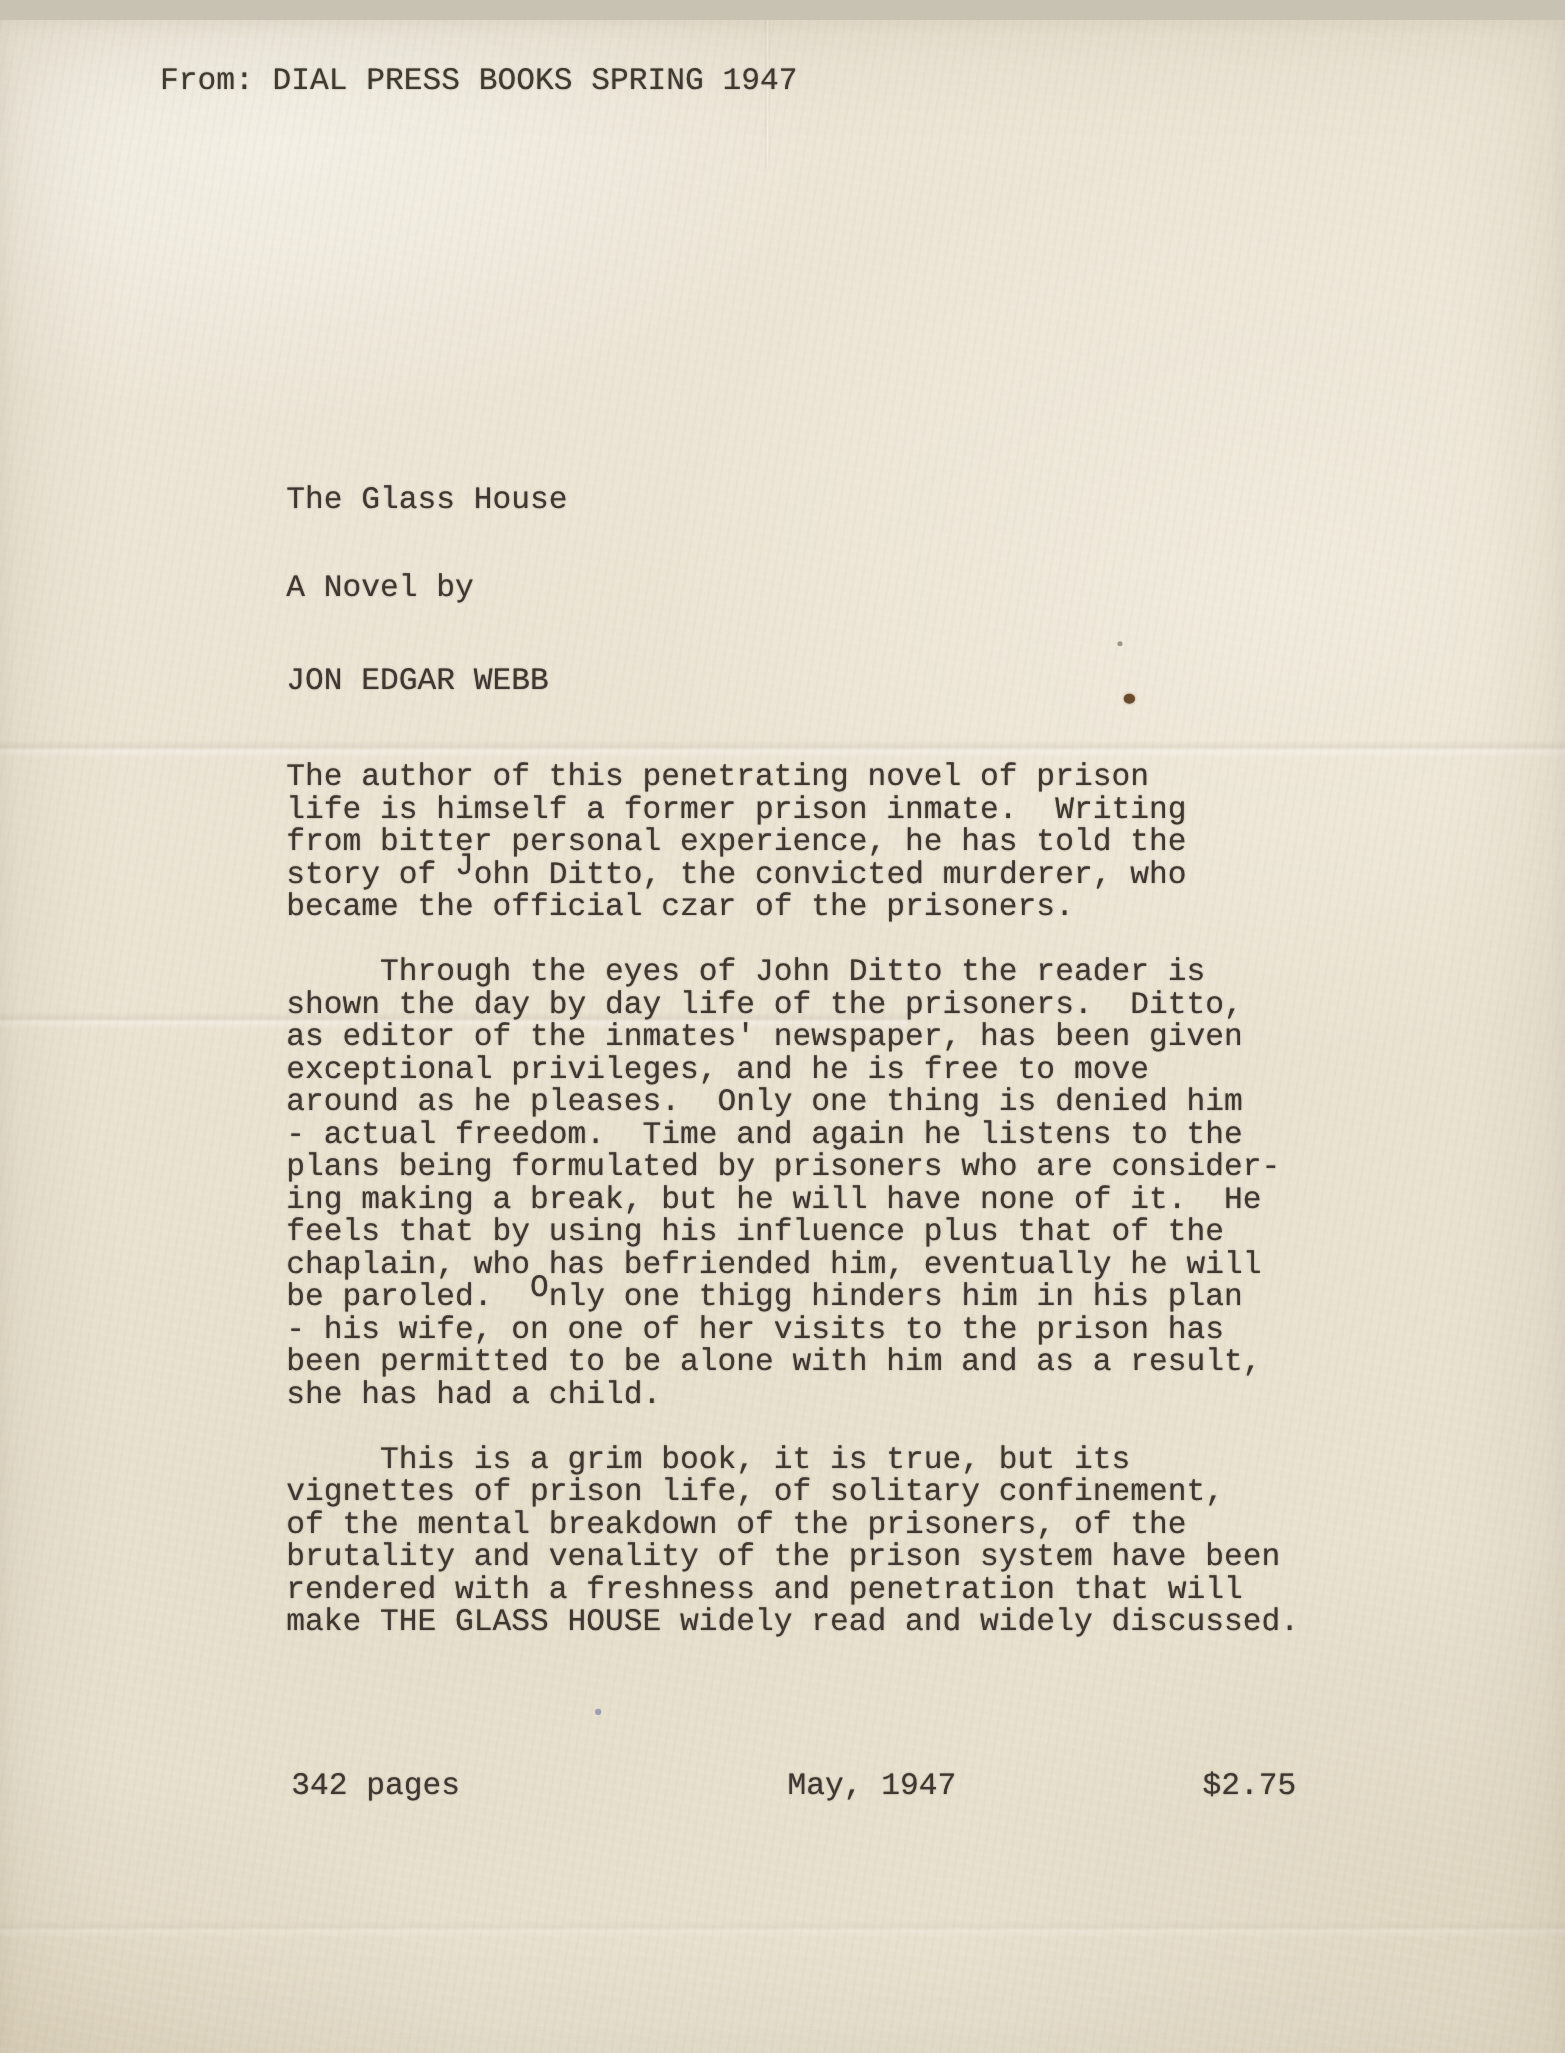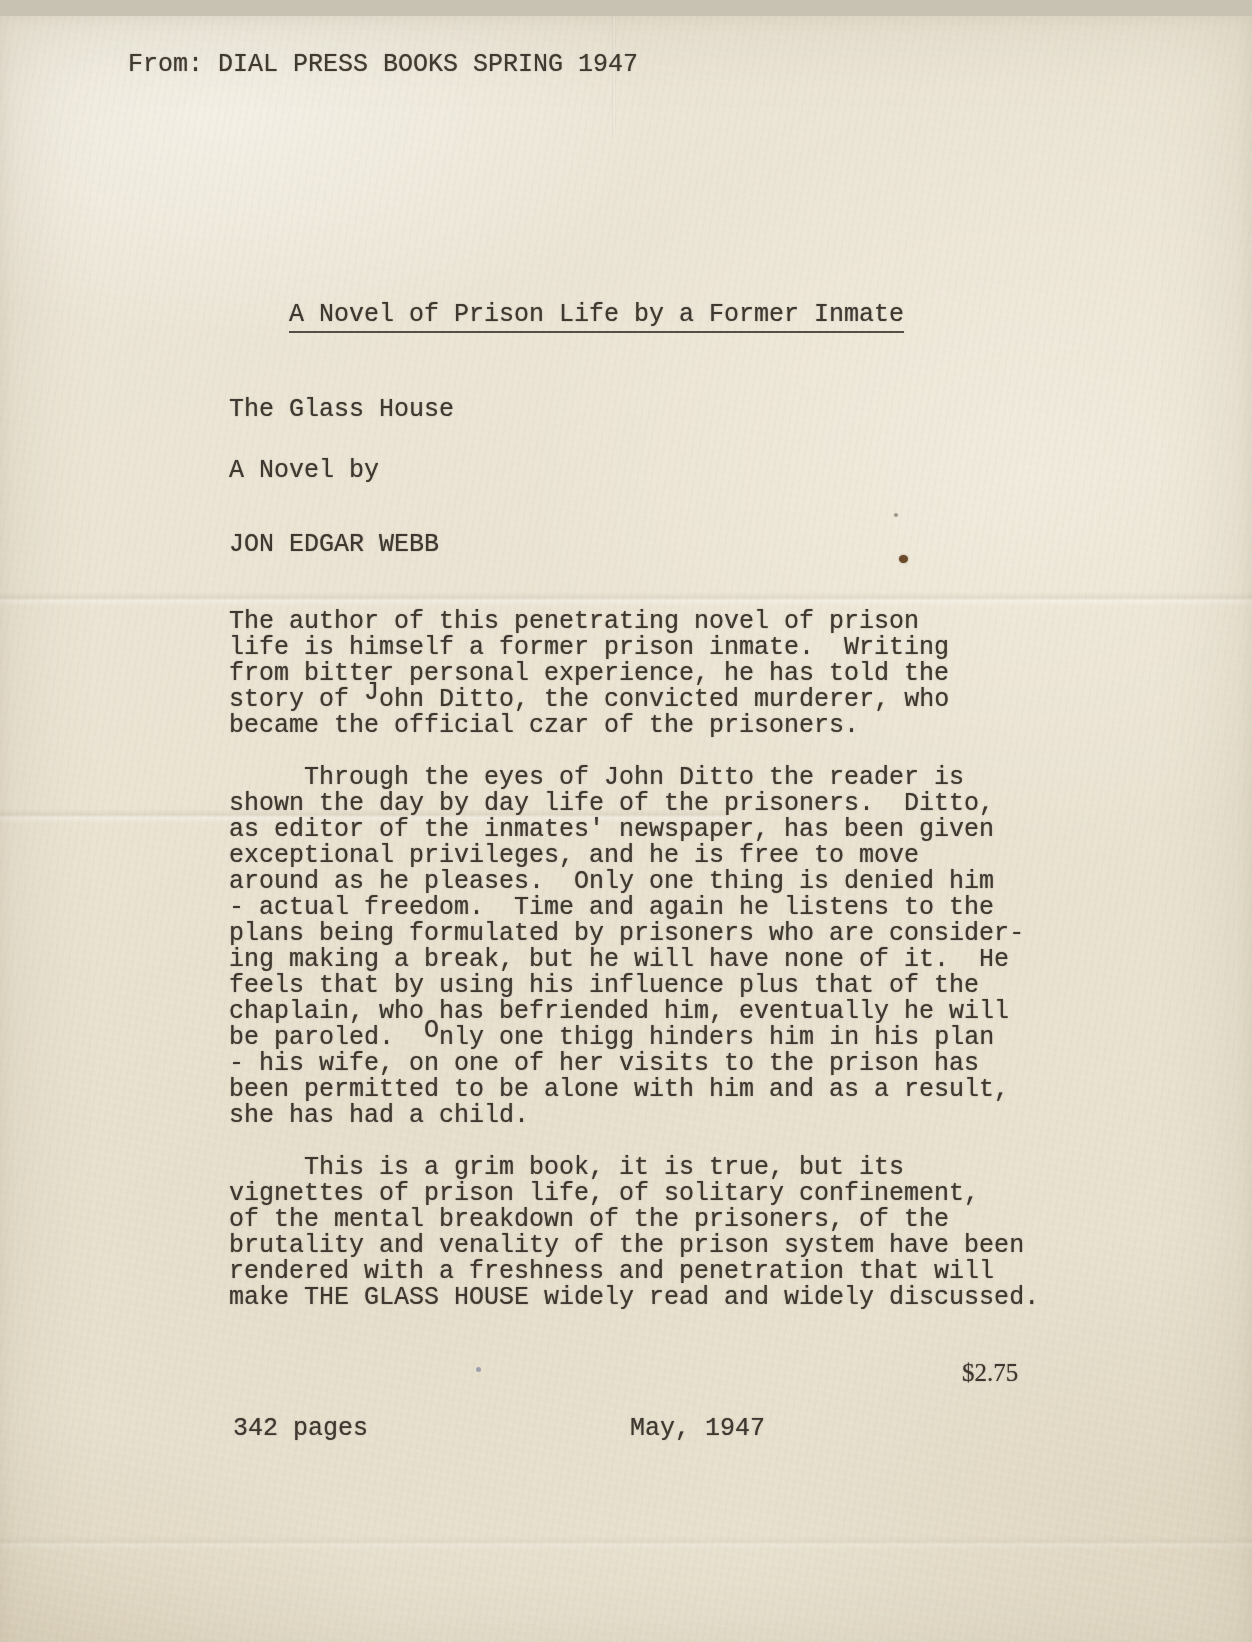--- a/index.html
+++ b/index.html
@@ -67,36 +67,33 @@
   <div class="crease-h" style="left:0; right:0; top:576px;"></div>
   <div class="crease-h" style="left:0; width:58%; top:793px;"></div>
   <div class="crease-h" style="left:0; right:0; top:1520px; opacity:.6;"></div>
   <div class="crease-v" style="left:612px; top:0; height:118px;"></div>
   <div class="speck" style="left:899px; top:539px; width:9px; height:8px; background:#6b4a2a; box-shadow:0 0 2px rgba(107,74,42,.6);"></div>
   <div class="speck" style="left:894px; top:497px; width:4px; height:4px; background:rgba(90,82,70,.55);"></div>
   <div class="speck" style="left:476px; top:1351px; width:5px; height:5px; background:rgba(110,120,150,.6);"></div>
 
   <div class="typed" style="left:128px; top:36px;">From: DIAL PRESS BOOKS SPRING 1947</div>
 
-  <div class="typed" style="left:229px; top:260px;">
-    <span class="headline">A Novel of Prison Life by a Former Inmate</span>
-  </div>
 
-  <div class="typed" style="left:229px; top:381px;font-family:Liberation Mono, monospace;">The Glass House</div>
+  <div class="typed" style="left:229px; top:371px;font-family:Liberation Mono, monospace;">The Glass House</div>
 
   <div class="typed" style="left:229px; top:442px;">A Novel by</div>
 
   <div class="typed" style="left:229px; top:516px;text-align:center;">JON EDGAR WEBB</div>
 
   <div class="typed" style="left:229px; top:593px;"><div class="tline">The author of this penetrating novel of prison</div><div class="tline">life is himself a former prison inmate.  Writing</div><div class="tline">from bitter personal experience, he has told the</div><div class="tline"><span>story of </span><span class="raised">J</span><span>ohn Ditto, the convicted murderer, who</span></div><div class="tline">became the official czar of the prisoners.</div></div>
 
   <div class="typed" style="left:229px; top:749px;"><div class="tline">     Through the eyes of John Ditto the reader is</div><div class="tline">shown the day by day life of the prisoners.  Ditto,</div><div class="tline">as editor of the inmates' newspaper, has been given</div><div class="tline">exceptional privileges, and he is free to move</div><div class="tline">around as he pleases.  Only one thing is denied him</div><div class="tline">- actual freedom.  Time and again he listens to the</div><div class="tline">plans being formulated by prisoners who are consider-</div><div class="tline">ing making a break, but he will have none of it.  He</div><div class="tline">feels that by using his influence plus that of the</div><div class="tline">chaplain, who has befriended him, eventually he will</div><div class="tline"><span>be paroled.  </span><span class="raised">O</span><span>nly one thigg hinders him in his plan</span></div><div class="tline">- his wife, on one of her visits to the prison has</div><div class="tline">been permitted to be alone with him and as a result,</div><div class="tline">she has had a child.</div></div>
 
   <div class="typed" style="left:229px; top:1139px;"><div class="tline">     This is a grim book, it is true, but its</div><div class="tline">vignettes of prison life, of solitary confinement,</div><div class="tline">of the mental breakdown of the prisoners, of the</div><div class="tline">brutality and venality of the prison system have been</div><div class="tline">rendered with a freshness and penetration that will</div><div class="tline">make THE GLASS HOUSE widely read and widely discussed.</div></div>
 
   <div class="typed" style="left:233px; top:1400px;text-align:center;">342 pages</div>
 
   <div class="typed" style="left:630px; top:1400px;">May, 1947</div>
 
-  <div class="typed" style="left:962px; top:1344px;font-family:Liberation Serif, serif;">$2.75</div>
+  <div class="typed" style="left:962px; top:1400px;">$2.75</div>
 
   <div class="vignette"></div>
 </div>
 
 </body></html>

